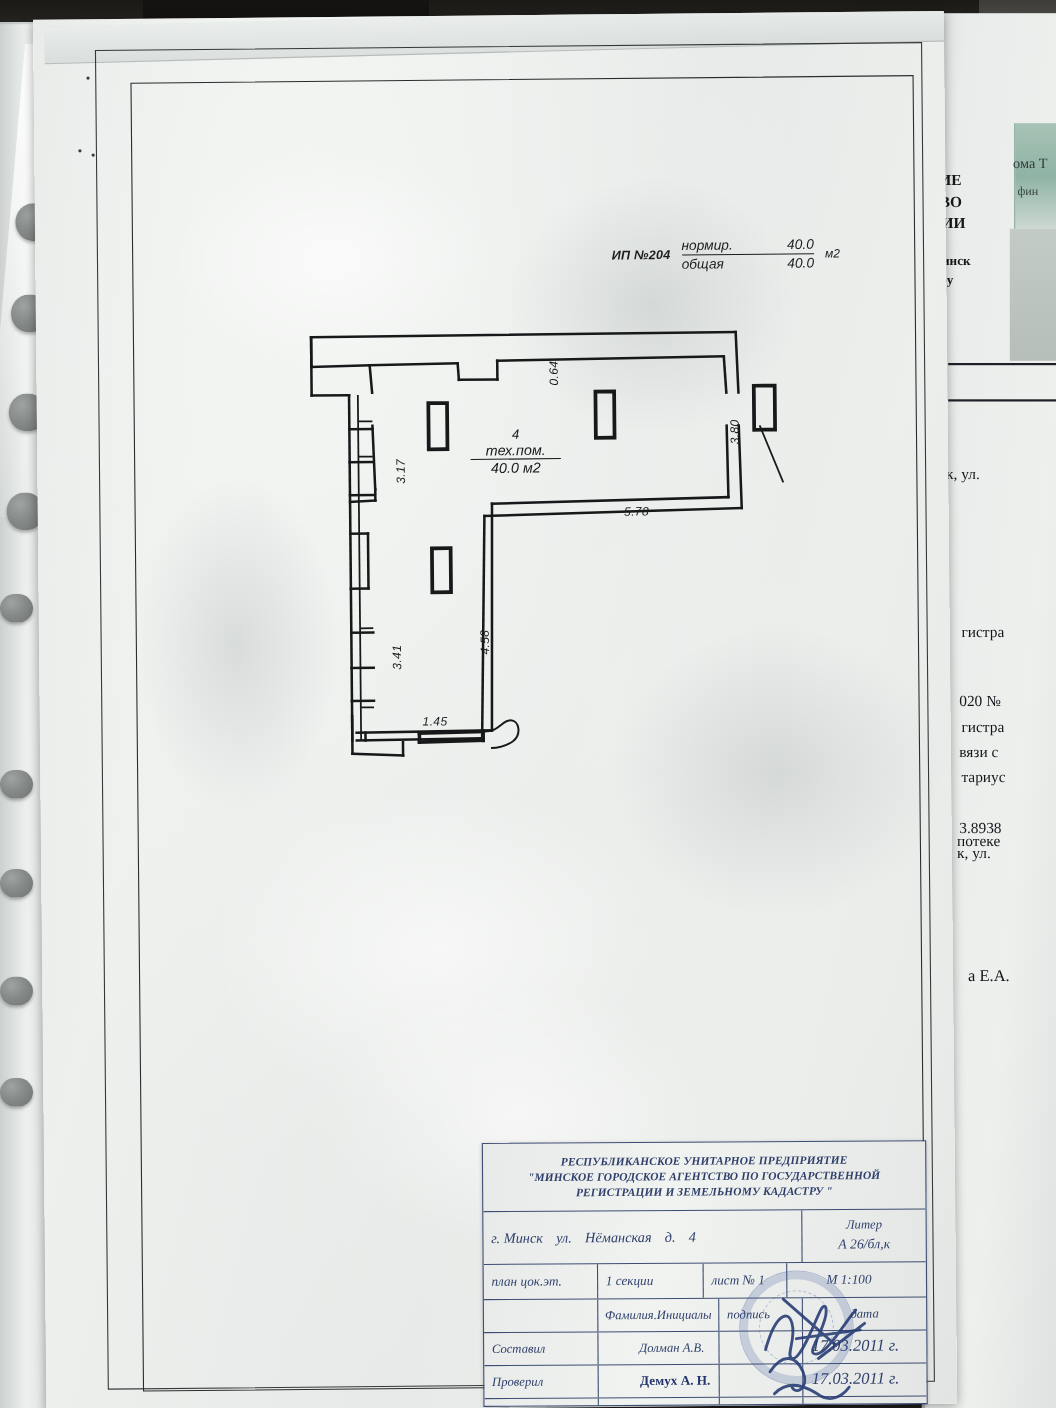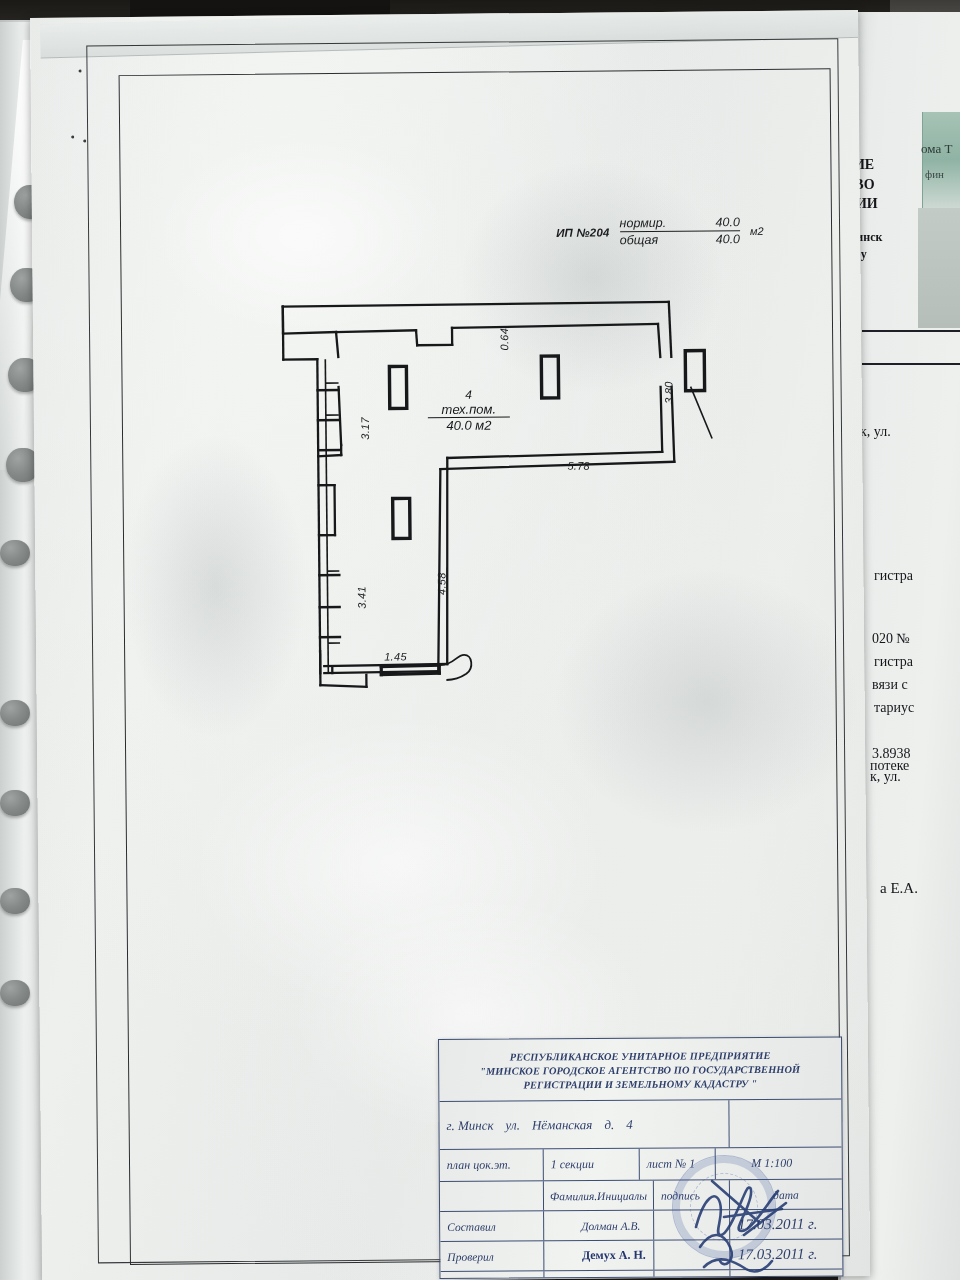--- a/index.html
+++ b/index.html
@@ -472,20 +472,24 @@
     </div>
 
     <div class="tb-row r-addr">
       <div class="tb-c tb-div a1">
         <span>г. Минск</span>
         <span>ул.</span>
         <span>Нёманская</span>
         <span>д.</span>
         <span>4</span>
       </div>
+      <div class="tb-c center a2">
+        <div class="t">Литер</div>
+        <div class="v">А 26/бл,к</div>
+      </div>
     </div>
 
     <div class="tb-row r-plan">
       <div class="tb-c tb-div p1">план цок.эт.</div>
       <div class="tb-c tb-div p2">1 секции</div>
       <div class="tb-c tb-div p3">
         <span>лист №</span>&nbsp;
         <span>1</span>
       </div>
       <div class="tb-c p4">М 1:100</div>

